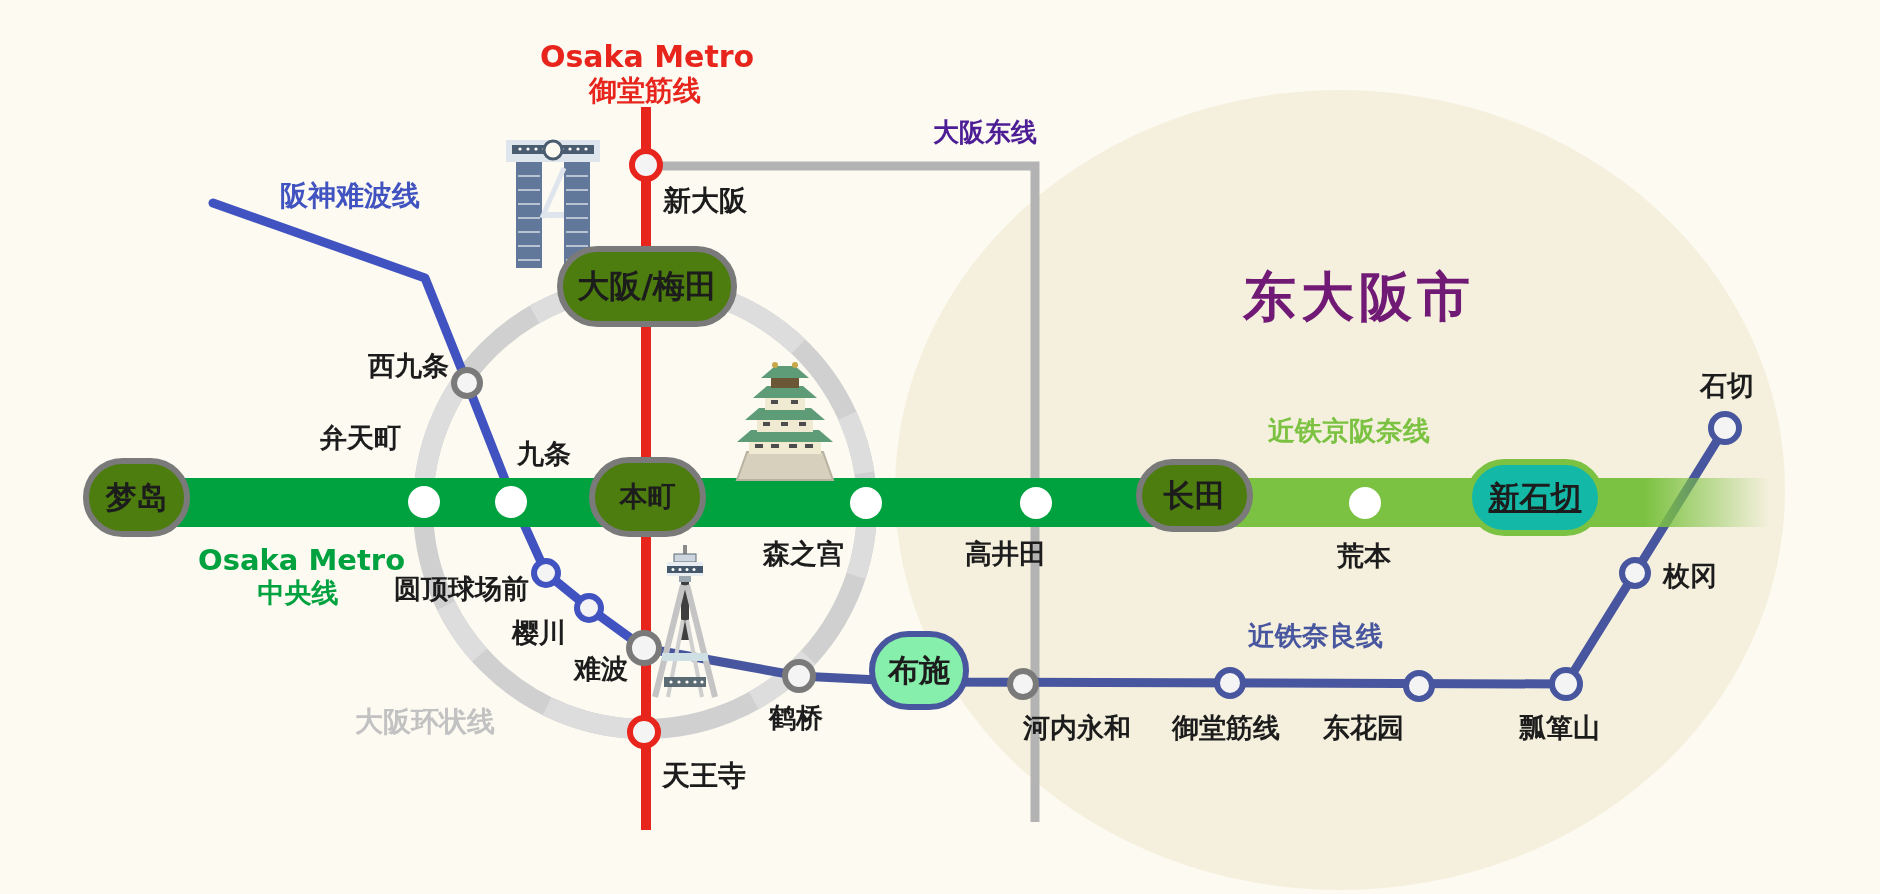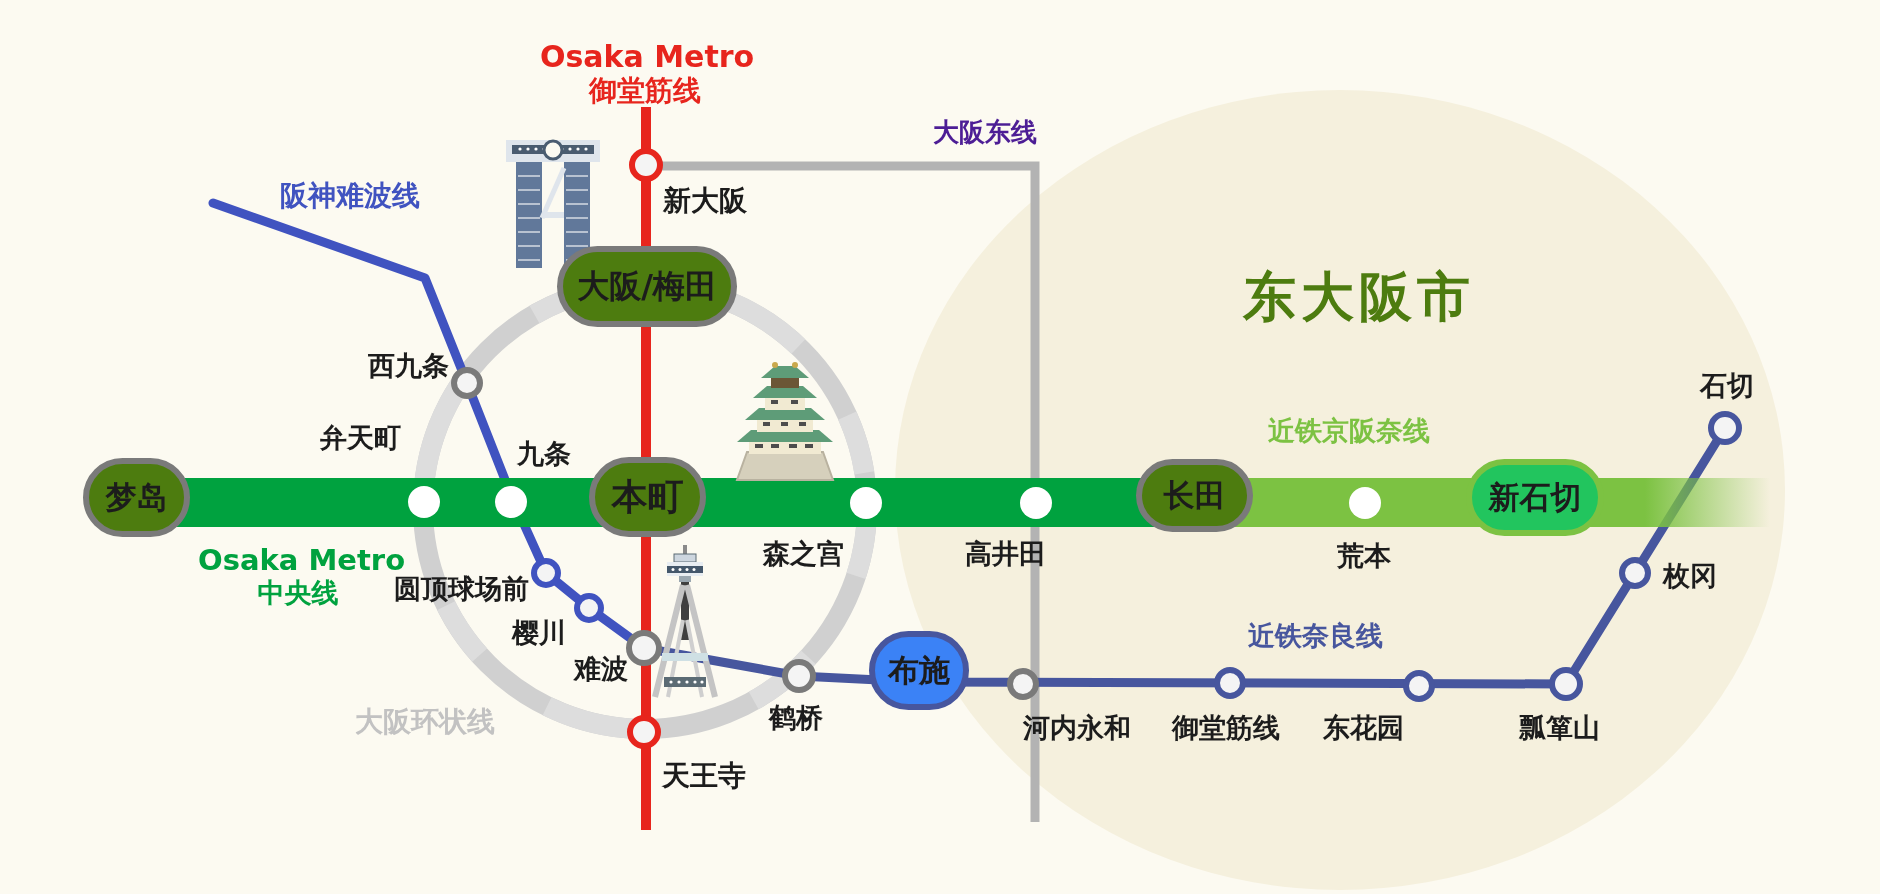--- a/index.html
+++ b/index.html
@@ -14,25 +14,25 @@
     color:#1c1c1c;white-space:nowrap;
   }
   .line-lbl{position:absolute;font-weight:bold;white-space:nowrap;line-height:1.15;}
   .stack{text-align:center;}
   .pill{
     position:absolute;box-sizing:border-box;background:#4d7c0f;
     border:6px solid #7a7a7a;border-radius:48px;
     display:flex;align-items:center;justify-content:center;
     font-weight:bold;font-size:31px;color:#1c1c1c;white-space:nowrap;
   }
-  .pill.green{border-color:#7cc242;background:#22c55e;}
-  .pill.blue{border-color:#47569e;background:#3b82f6;font-family:Liberation Serif, serif;}
+  .pill.green{border-color:#7cc242;background:#14b8a6;text-decoration:underline;}
+  .pill.blue{border-color:#47569e;background:#86efac;font-family:Liberation Serif, serif;}
   .region-lbl{
     position:absolute;font-weight:bold;font-size:53px;letter-spacing:5px;
-    color:#4d7c0f;white-space:nowrap;font-family:Liberation Mono, monospace;
+    color:#701a75;white-space:nowrap;font-family:Liberation Mono, monospace;
   }
 </style>
 </head>
 <body>
 
 <div id="map">
 
   <svg width="1880" height="894" viewBox="0 0 1880 894">
     <defs>
       <linearGradient id="fadeGreen" x1="0" y1="0" x2="1" y2="0">
@@ -188,21 +188,21 @@
   <div class="line-lbl" style="left:355px;top:706px;font-size:28px;color:#c2c2c2;">大阪环状线</div>
   <div class="line-lbl" style="left:1268px;top:415px;font-size:27px;color:#7cc242;">近铁京阪奈线</div>
   <div class="line-lbl" style="left:1248px;top:620px;font-size:27px;color:#47569e;">近铁奈良线</div>
 
   <div class="pill" style="left:83px;top:458px;width:107px;height:79px;">
     <span>梦岛</span>
   </div>
   <div class="pill" style="left:557px;top:246px;width:180px;height:81px;font-size:32px;">
     <span>大阪/梅田</span>
   </div>
-  <div class="pill" style="left:589px;top:457px;width:117px;height:80px;font-size:36px;">
+  <div class="pill" style="left:589px;top:457px;width:117px;height:80px;font-size:28px;">
     <span>本町</span>
   </div>
   <div class="pill" style="left:1136px;top:459px;width:117px;height:73px;">
     <span>长田</span>
   </div>
   <div class="pill green" style="left:1466px;top:459px;width:138px;height:77px;">
     <span>新石切</span>
   </div>
   <div class="pill blue" style="left:869px;top:631px;width:100px;height:79px;">
     <span>布施</span>

